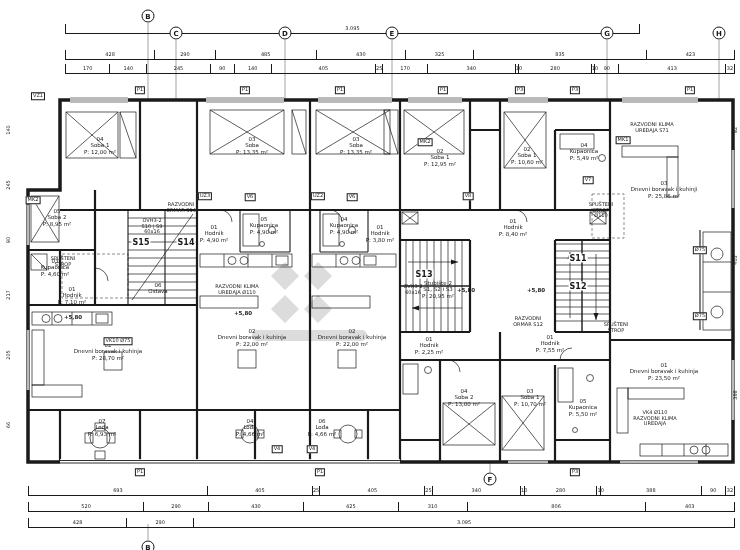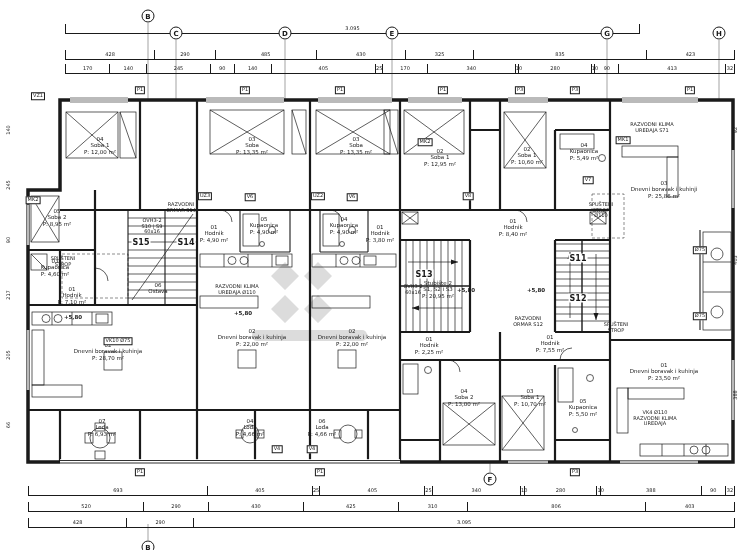--- a/index.html
+++ b/index.html
@@ -375,21 +375,21 @@
 Dnevni boravak i kuhinji
 P: 25,86 m²</div>
   <div class="room-label" style="left:664px;top:362px;width:92px">01
 Dnevni boravak i kuhinja
 P: 23,50 m²</div>
 
   <div class="stair-label" style="left:141px;top:242px">S15</div>
   <div class="stair-label" style="left:186px;top:242px">S14</div>
   <div class="stair-label" style="left:424px;top:274px">S13</div>
   <div class="stair-label" style="left:578px;top:258px">S11</div>
-  <div class="stair-label" style="left:578px;top:298px">S12</div>
+  <div class="stair-label" style="left:578px;top:286px">S12</div>
 
   <span class="level" style="left:73px;top:314px">+5,80</span>
   <span class="level" style="left:243px;top:310px">+5,80</span>
   <span class="level" style="left:466px;top:287px">+5,80</span>
   <span class="level" style="left:536px;top:287px">+5,80</span>
 
   <div class="note" style="left:181px;top:202px">RAZVODNI
 ORMAR S14</div>
   <div class="note" style="left:152px;top:218px">OVH3-2
 S10 | S9

